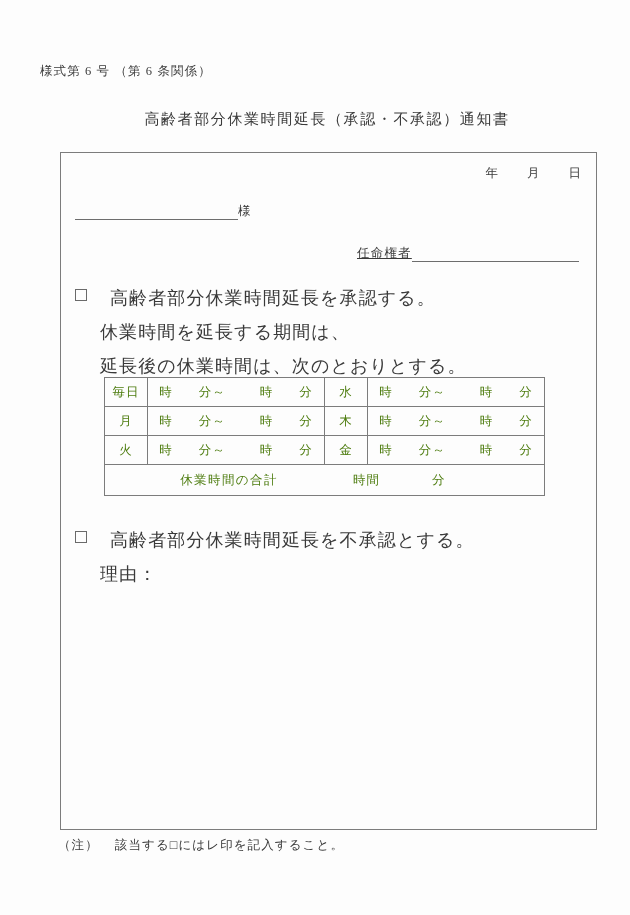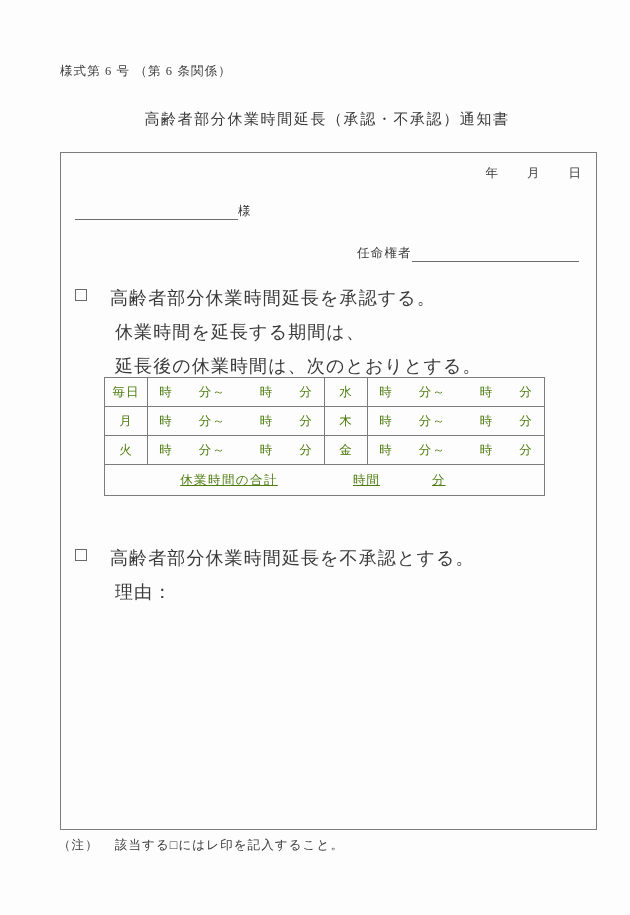--- a/index.html
+++ b/index.html
@@ -18,21 +18,21 @@
   }
 
   .page {
     position: absolute;
     inset: 0;
   }
 
   
   .form-code {
     position: absolute;
-    left: 60px;
+    left: 40px;
     top: 63px;
     font-size: 12.5px;
     letter-spacing: 1.1px;
     white-space: nowrap;
   }
 
   .doc-title {
     position: absolute;
     left: 0;
     right: 0;
@@ -84,51 +84,52 @@
   .addressee .suffix { letter-spacing: 1px; }
 
   .appointer {
     position: absolute;
     left: 296px;
     top: 92px;
     font-size: 12.5px;
     white-space: nowrap;
     display: flex;
     align-items: flex-end;
+    text-decoration: underline;
   }
   .appointer .label { letter-spacing: 1.2px; }
   .appointer .blank-rule { width: 167px; }
 
   
   .clause {
     position: absolute;
     left: 14px;
     font-size: 18px;
     letter-spacing: 1.1px;
   }
   .clause-approve { top: 133px; }
-  .clause-deny { top: 393px; font-family: Liberation Mono, monospace; }
+  .clause-deny { top: 375px; font-family: Liberation Mono, monospace; }
 
   .clause-head {
     display: flex;
     align-items: flex-start;
     white-space: nowrap;
   }
   .checkbox {
     display: inline-block;
     width: 10px;
     height: 10px;
     border: 1px solid #6a6a6a;
     margin-right: 23px;
     margin-top: 3px;
     flex: none;
     background: transparent;
   }
   .clause-line {
-    margin-left: 40px;
+    margin-left: 25px;
     margin-top: 10px;
     white-space: nowrap;
   }
   .clause-line.period {
     margin-left: 100px;
     letter-spacing: 1px;
   }
   .period .sp { display: inline-block; width: 27px; }
   .period .gap { display: inline-block; width: 64px; }
 
@@ -154,21 +155,20 @@
   .col-day { width: 42px; }
   .col-time { width: 176px; }
   .time-cell { letter-spacing: 1px; white-space: nowrap; }
   .time-cell .s1 { display: inline-block; width: 26px; }
   .time-cell .s2 { display: inline-block; width: 34px; }
   .time-cell .s3 { display: inline-block; width: 26px; }
   .total-row td {
     height: 30px;
     text-align: left;
     padding-left: 0;
-    text-decoration: underline;
   }
   .total-inner {
     display: flex;
     align-items: center;
     white-space: nowrap;
   }
   .total-label {
     width: 248px;
     text-align: center;
     letter-spacing: 1.4px;

